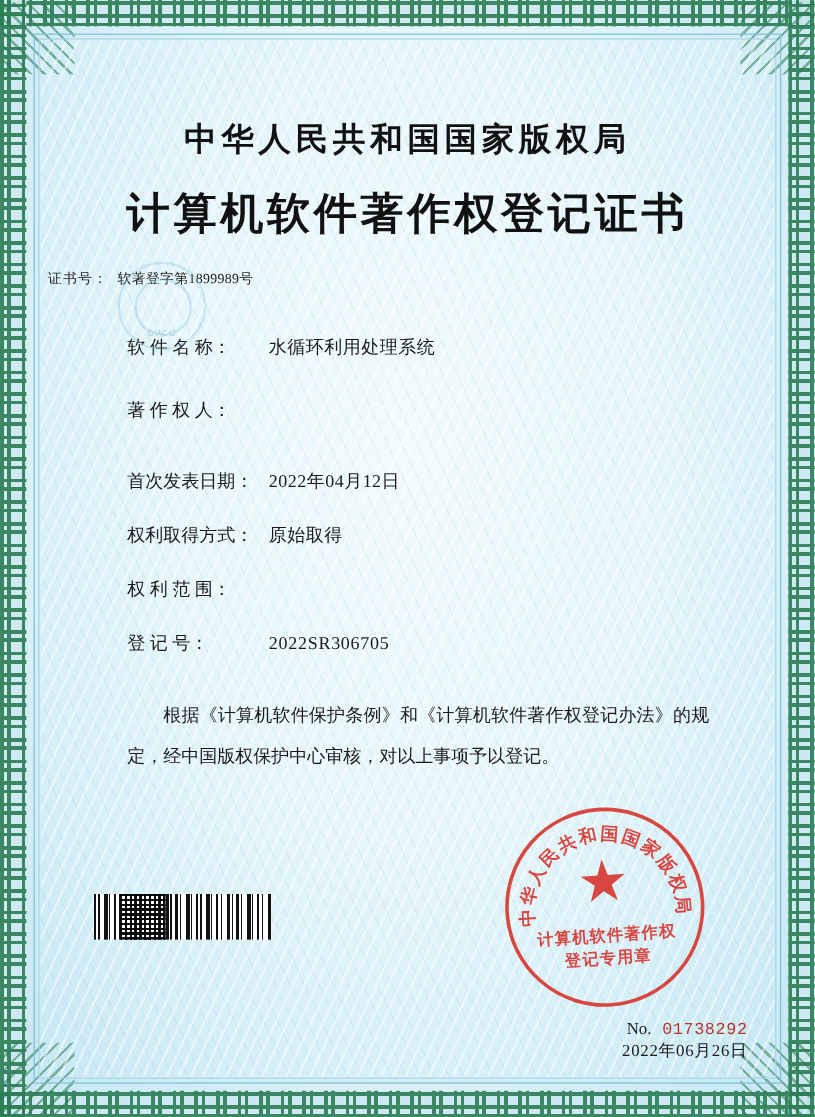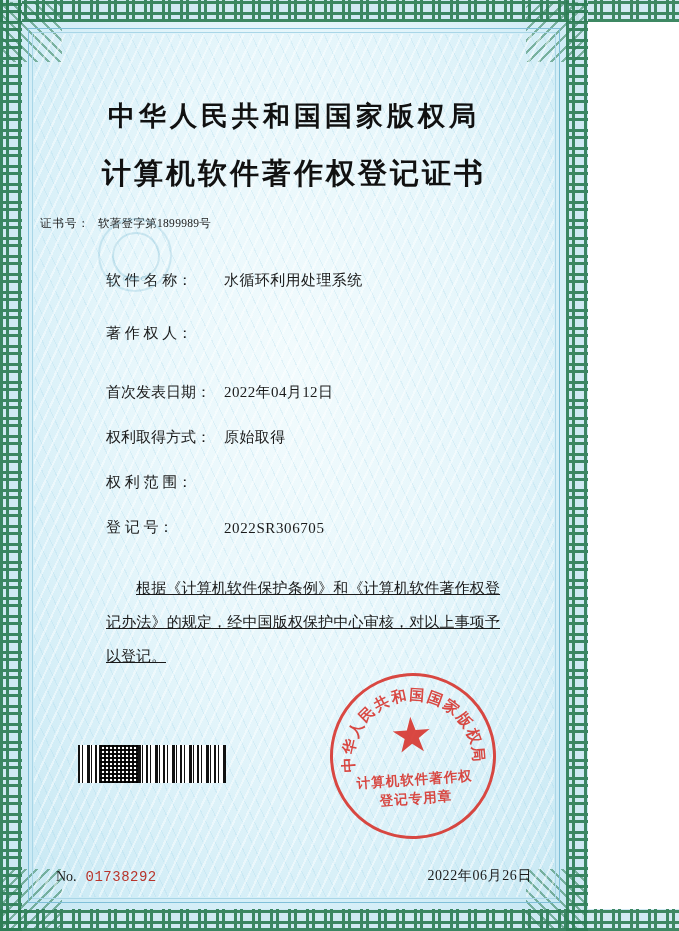--- a/index.html
+++ b/index.html
@@ -10,21 +10,21 @@
   body {
     width: 679px;
     height: 931px;
     overflow: hidden;
     font-family: "Liberation Serif", "DejaVu Serif", serif;
   }
 
   
   .certificate {
     position: relative;
-    width: 588px;
+    width: 679px;
     height: 931px;
     background:
       radial-gradient(ellipse at 50% 40%, #f2fbfd 0%, #e6f6fb 42%, #d4eef7 72%, #c3e6f2 100%);
     box-sizing: border-box;
   }
 
   
   .border-frame {
     position: absolute;
     inset: 0;
@@ -101,21 +101,21 @@
     text-align: center;
     font-size: 27px;
     letter-spacing: 4px;
     color: #111;
     font-weight: bold;
     margin-top: 58px;
     font-family: "DejaVu Serif", "Liberation Serif", serif;
   }
   .title-sub {
     text-align: center;
-    font-size: 29px;
+    font-size: 36px;
     letter-spacing: 3px;
     color: #111;
     font-weight: bold;
     margin-top: 20px;
     font-family: "DejaVu Serif", "Liberation Serif", serif;
   }
 
   .cert-no {
     text-align: left;
     font-size: 11.5px;
@@ -195,21 +195,20 @@
 
   
   .statement {
     margin-top: 34px;
     padding-left: 66px;
     padding-right: 48px;
     font-size: 15px;
     line-height: 34px;
     color: #1a1a1a;
     text-align: justify;
-    text-decoration: underline;
   }
   .statement p { margin: 0; text-indent: 2em; }
 
   
   .barcode {
     position: absolute;
     left: 78px;
     bottom: 148px;
     width: 148px;
     height: 38px;
@@ -288,20 +287,21 @@
   .footer {
     position: absolute;
     left: 56px;
     right: 56px;
     bottom: 46px;
     display: flex;
     justify-content: space-between;
     align-items: flex-end;
     font-size: 14px;
     color: #1a1a1a;
+    flex-direction: column;
   }
   .footer .no {
     font-family: "Liberation Mono", "DejaVu Sans Mono", monospace;
     font-size: 14px;
     letter-spacing: .5px;
   }
   .footer .no .no-prefix {
     font-family: "Liberation Serif", serif;
     letter-spacing: 0;
   }

